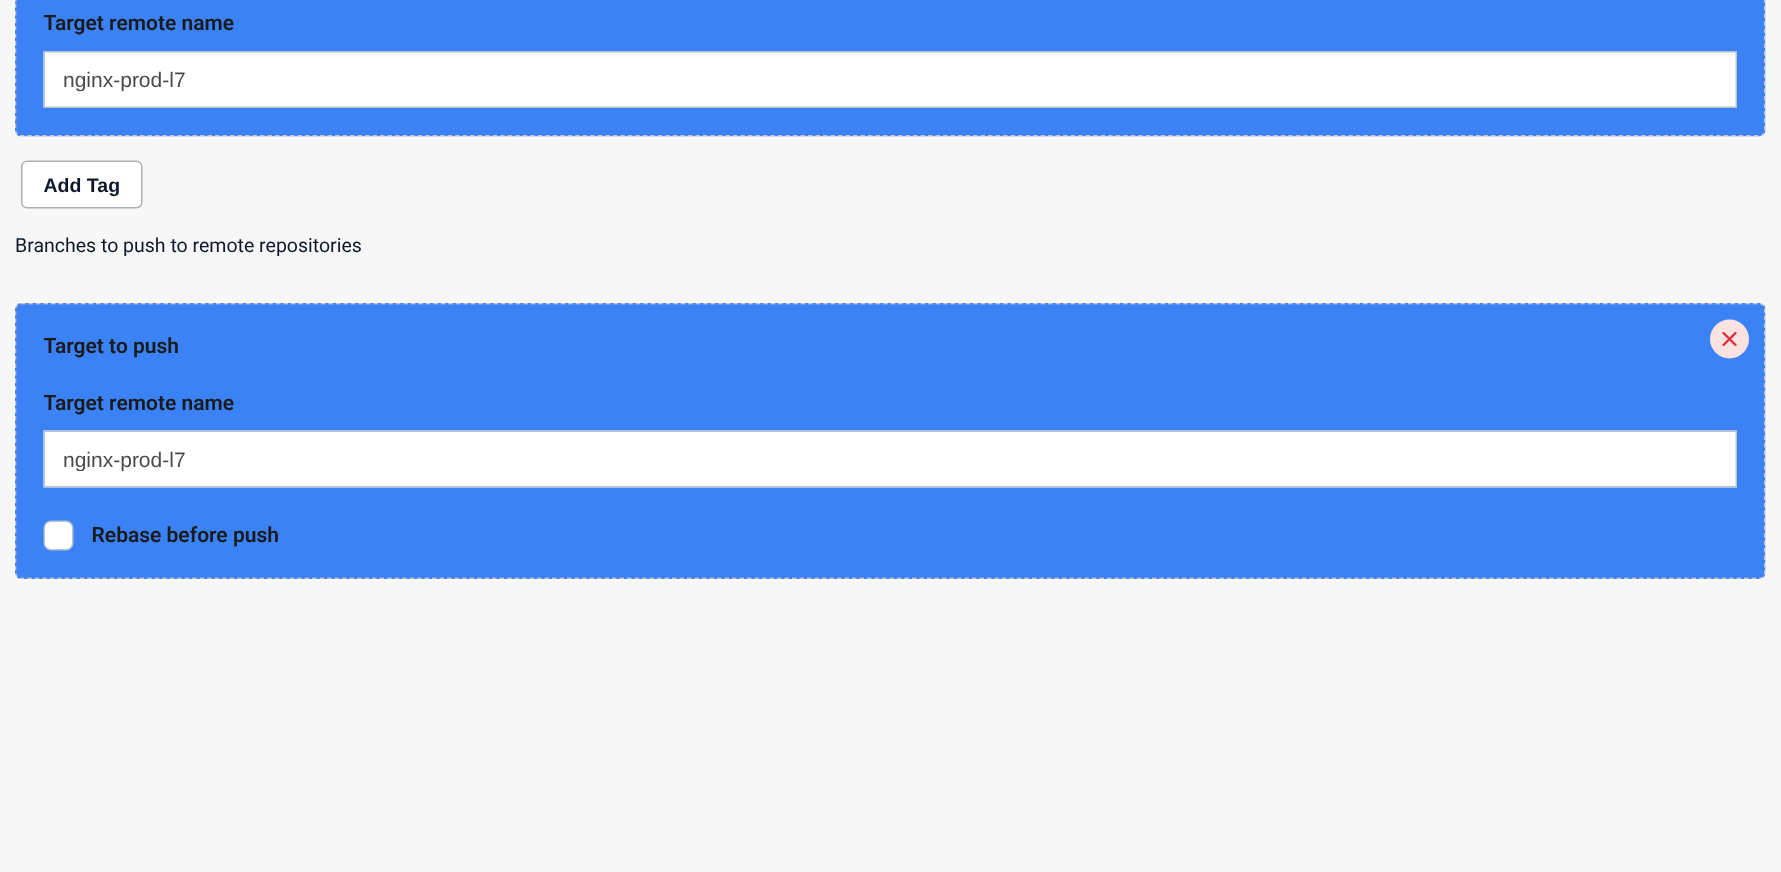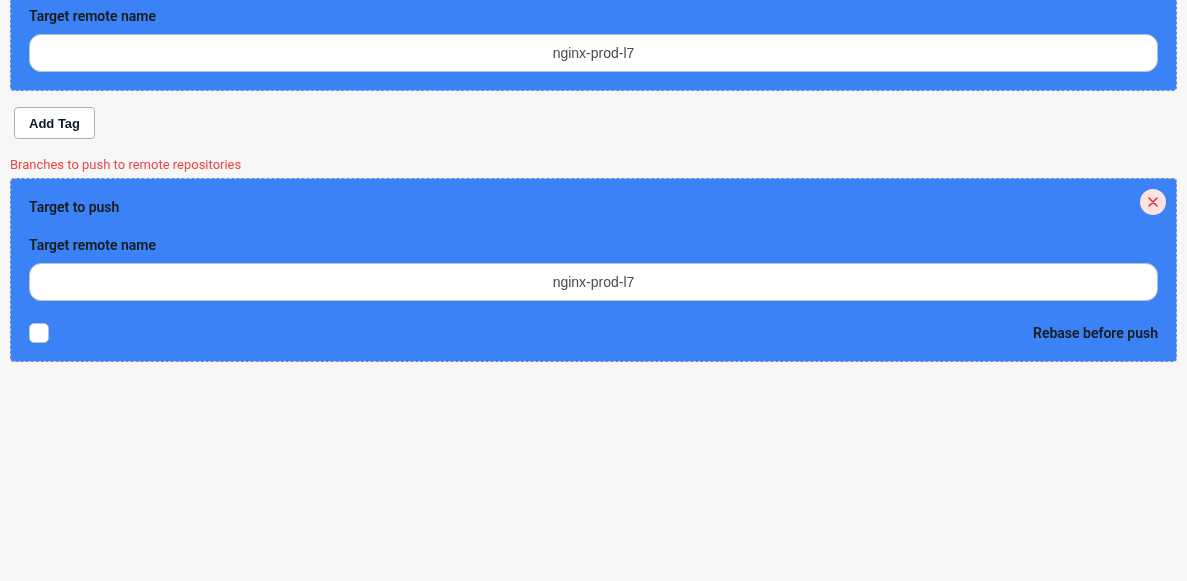--- a/index.html
+++ b/index.html
@@ -55,27 +55,26 @@
     font-size: 14px;
     color: #1a1a1a;
     margin-bottom: 10px;
     margin-top: 4px;
   }
 
   .text-input {
     width: 100%;
     height: 38px;
     border: 1px solid #b6c2cd;
-    border-radius: 12px;
+    border-radius: 0;
     padding: 0 12px;
     font-size: 14px;
     color: #4a4a4a;
     background: #ffffff;
     outline: none;
-    text-align: center;
   }
 
   .btn {
     display: inline-flex;
     align-items: center;
     justify-content: center;
     height: 32px;
     padding: 0 14px;
     border: 1px solid #b0b0b0;
     border-radius: 4px;
@@ -104,33 +103,32 @@
     color: #555;
     font-size: 11px;
     font-weight: 700;
     display: inline-flex;
     align-items: center;
     justify-content: center;
     cursor: pointer;
   }
   .section-desc {
     font-size: 13px;
-    color: #ef4444;
-    margin: 0 0 6px 0;
+    color: #0f172a;
+    margin: 0 0 30px 0;
   }
 
   .field-block { margin-bottom: 22px; }
   .field-block:last-child { margin-bottom: 0; }
 
   .checkbox-row {
     display: flex;
     align-items: center;
     gap: 12px;
     margin-top: 4px;
-    justify-content: space-between;
   }
   .checkbox-box {
     width: 20px;
     height: 20px;
     border: 1.5px solid #b6c2cd;
     border-radius: 5px;
     background: #ffffff;
     cursor: pointer;
     display:inline-block;
   }

